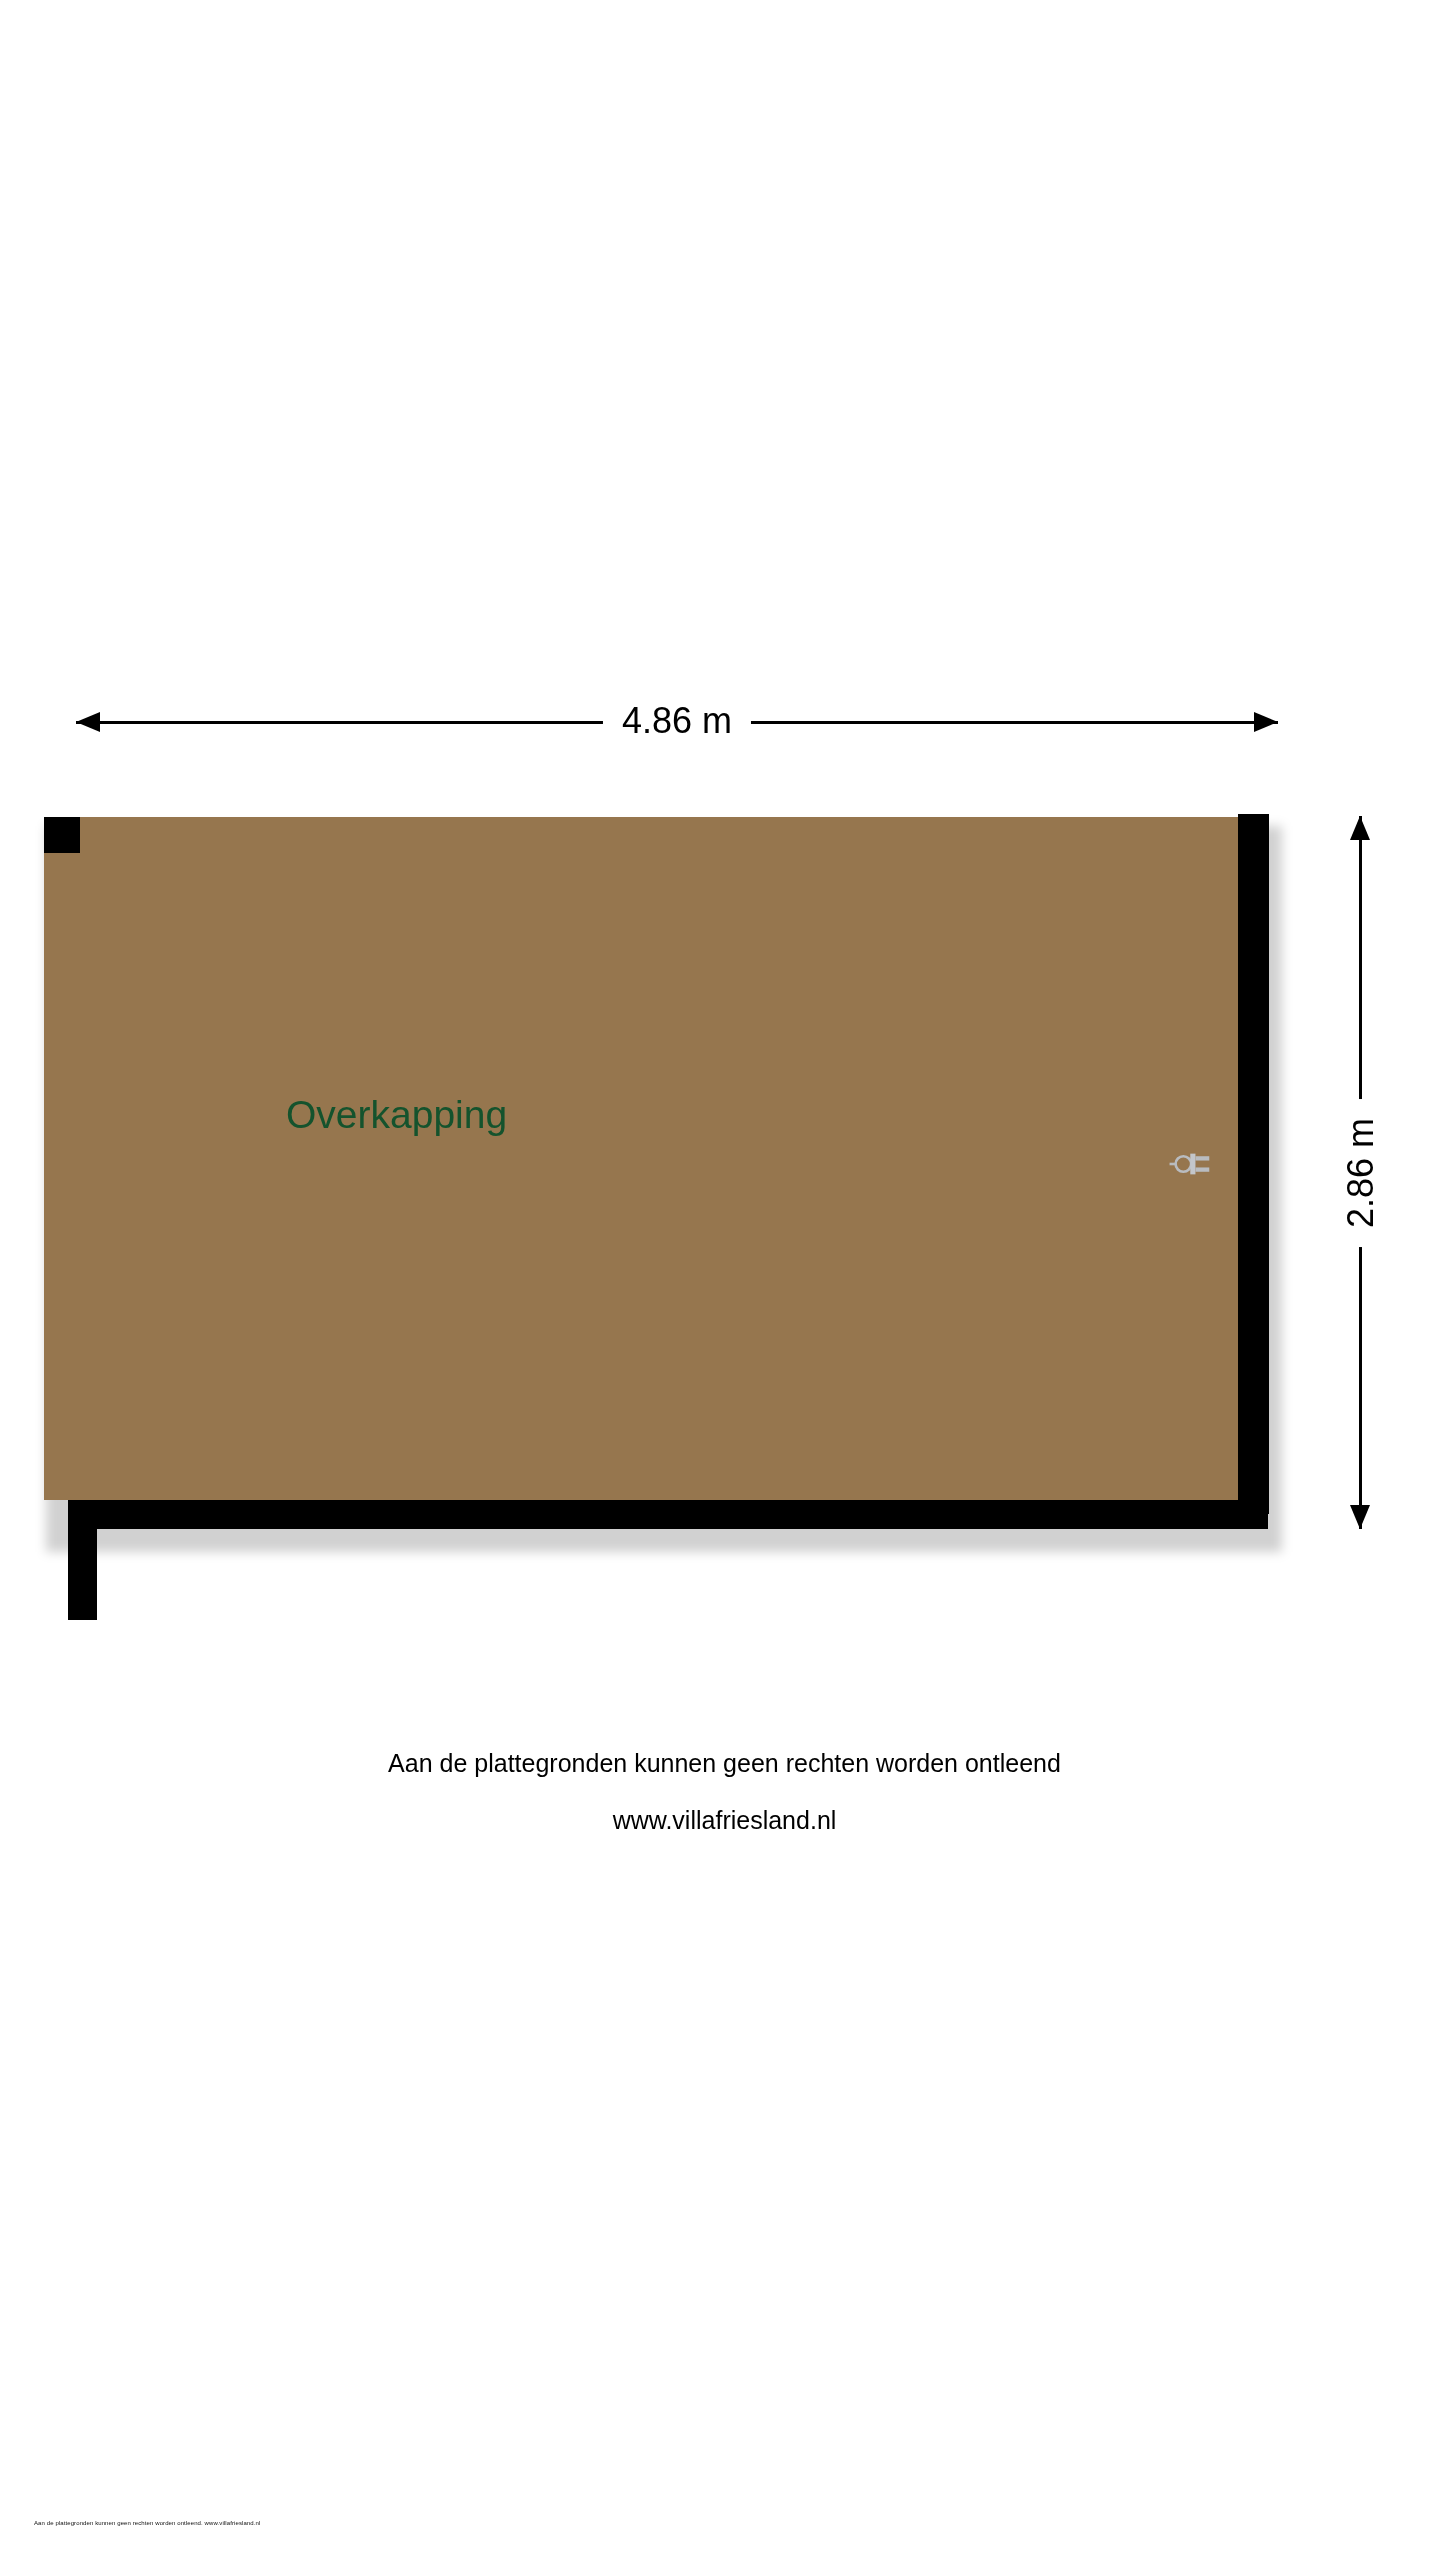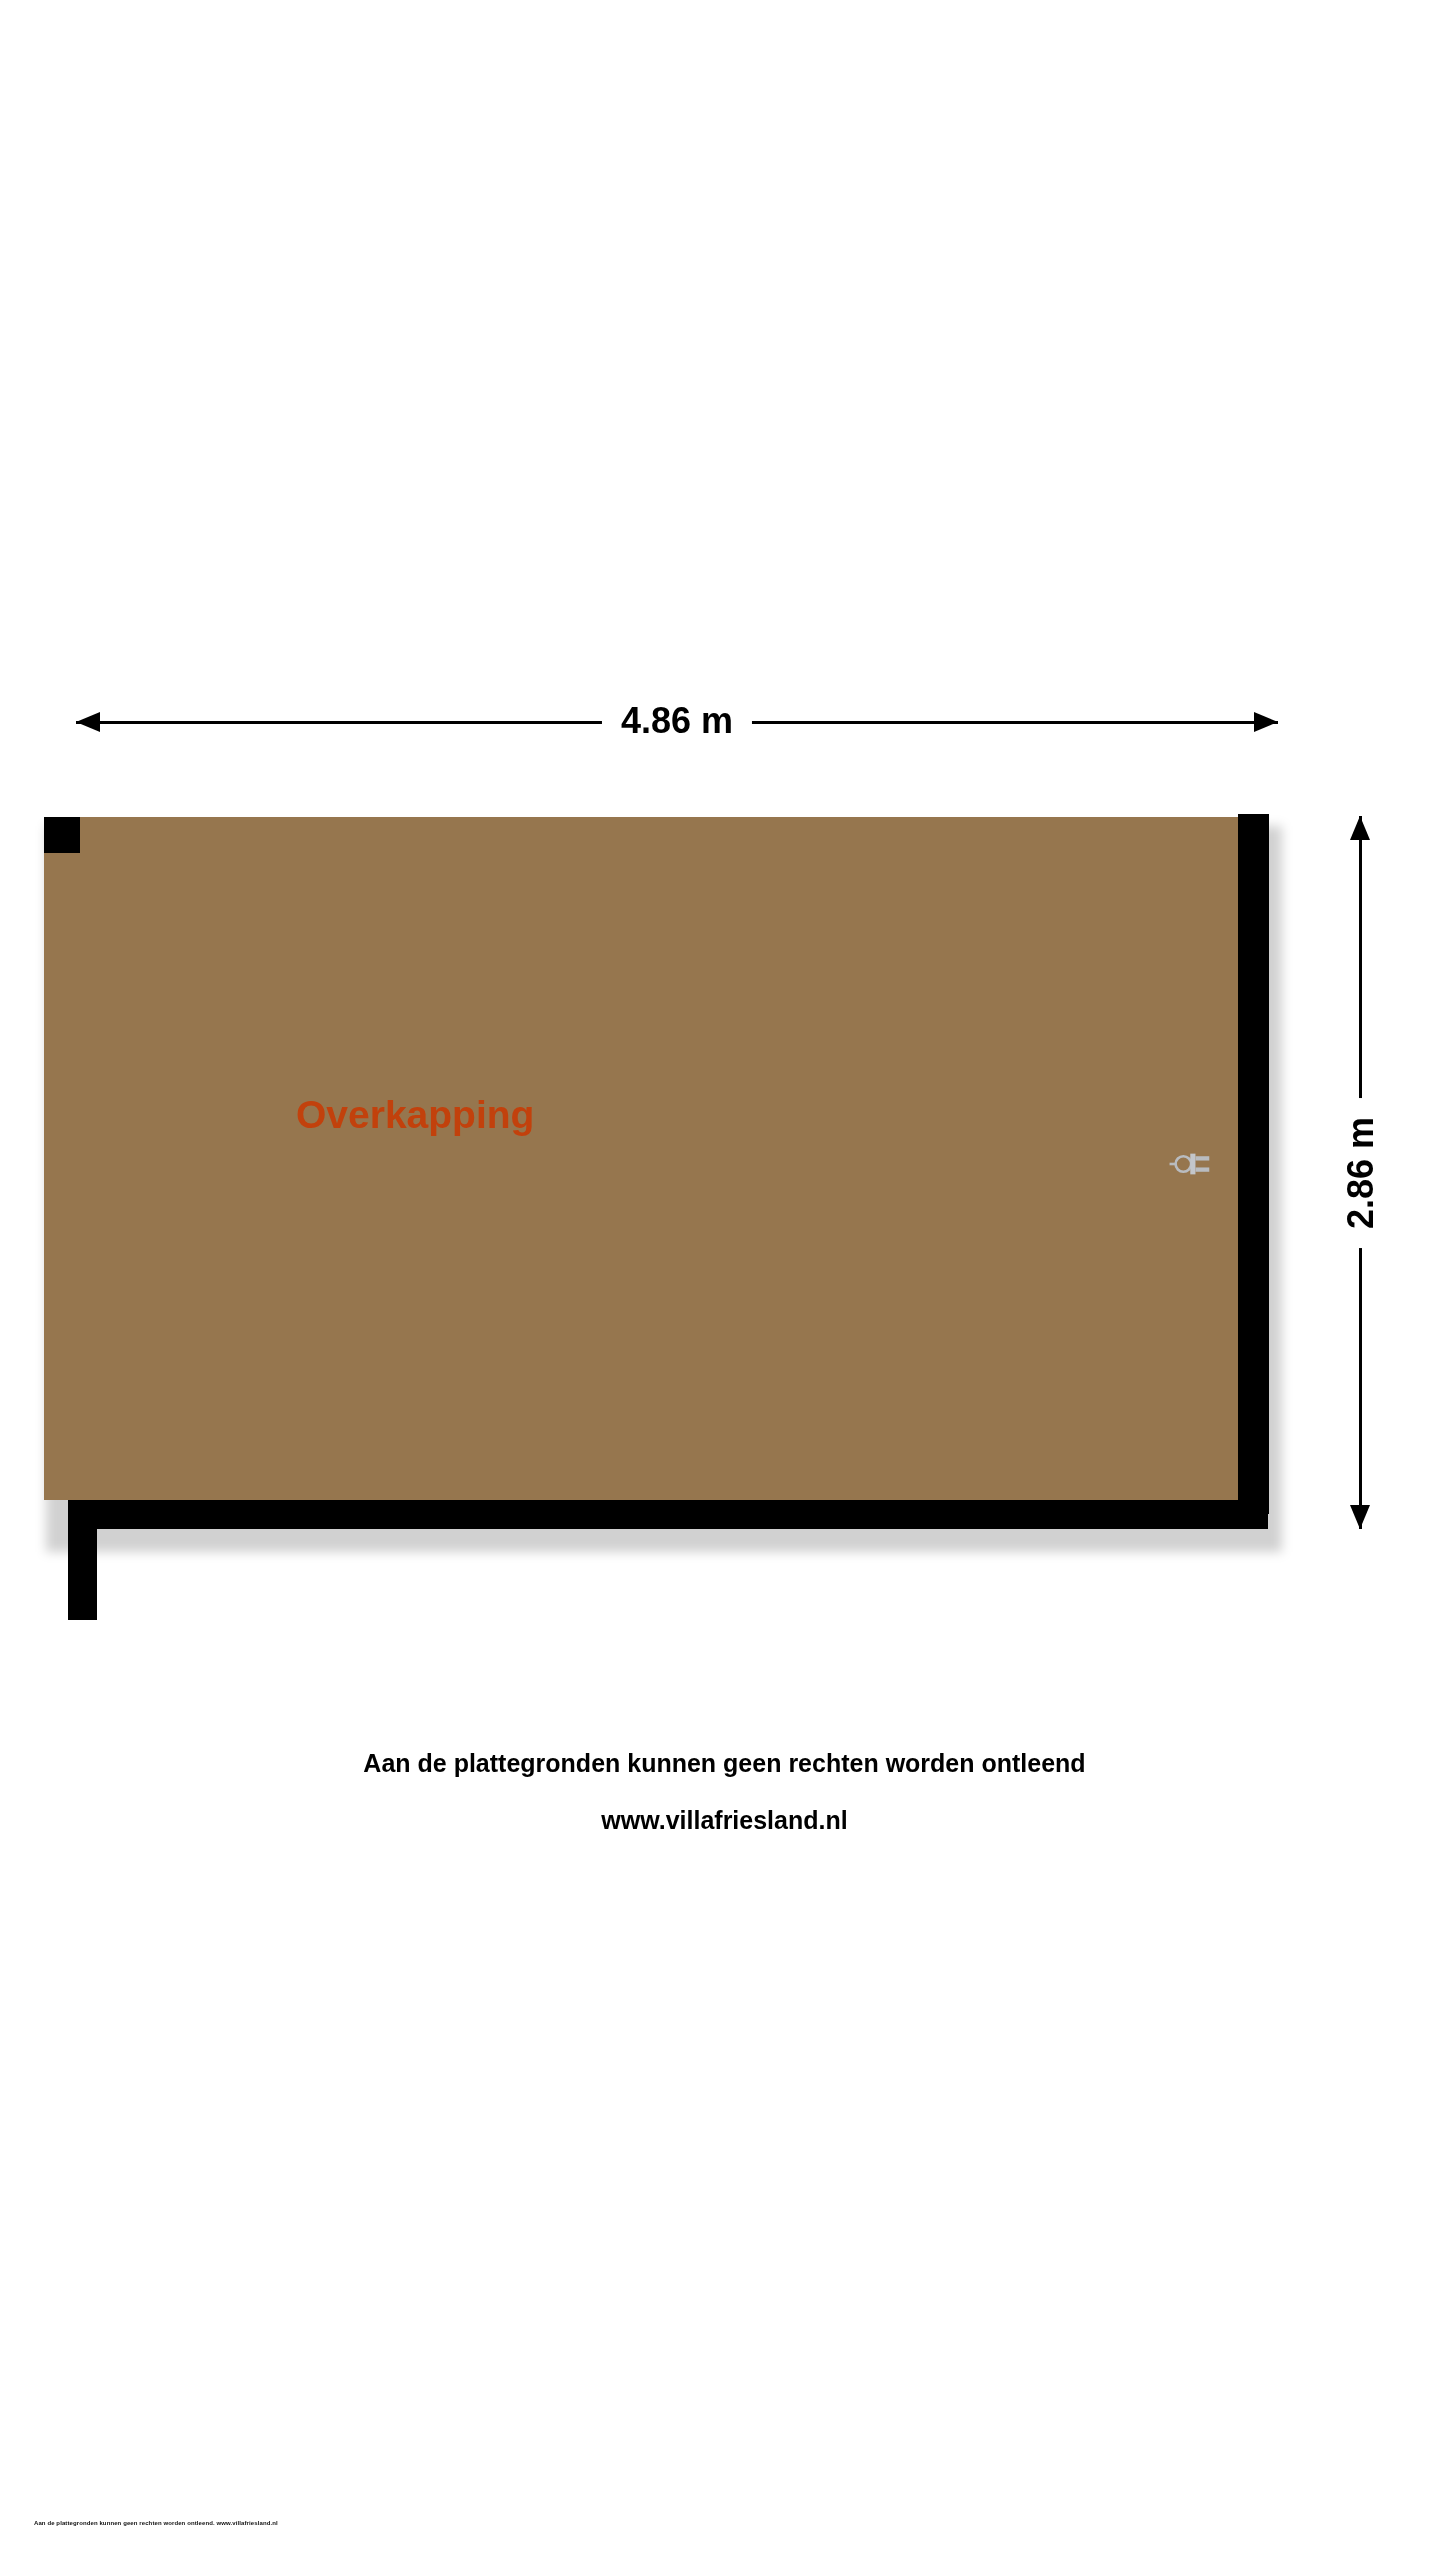--- a/index.html
+++ b/index.html
@@ -15,21 +15,20 @@
     overflow: hidden;
   }
 
   
   #plan-stage {
     position: absolute;
     left: 0;
     top: 0;
     width: 1369px;
     height: 2576px;
-    font-weight: bold;
   }
 
   
   #dim-top {
     position: absolute;
     left: 76px;
     top: 696px;
     width: 1202px;
     height: 52px;
   }
@@ -179,24 +178,24 @@
     left: 10.3px;
     top: 3.4px;
     width: 36px;
     height: 36px;
     background: #000000;
   }
 
   
   #room-label {
     position: absolute;
-    left: 262px;
+    left: 252px;
     top: 279px;
     font-size: 39px;
-    color: #c2410c;
+    color: #14532d;
     white-space: nowrap;
   }
 
   
   #fixture-tap {
     position: absolute;
     left: 1132px;
     top: 331px;
     width: 52px;
     height: 38px;

